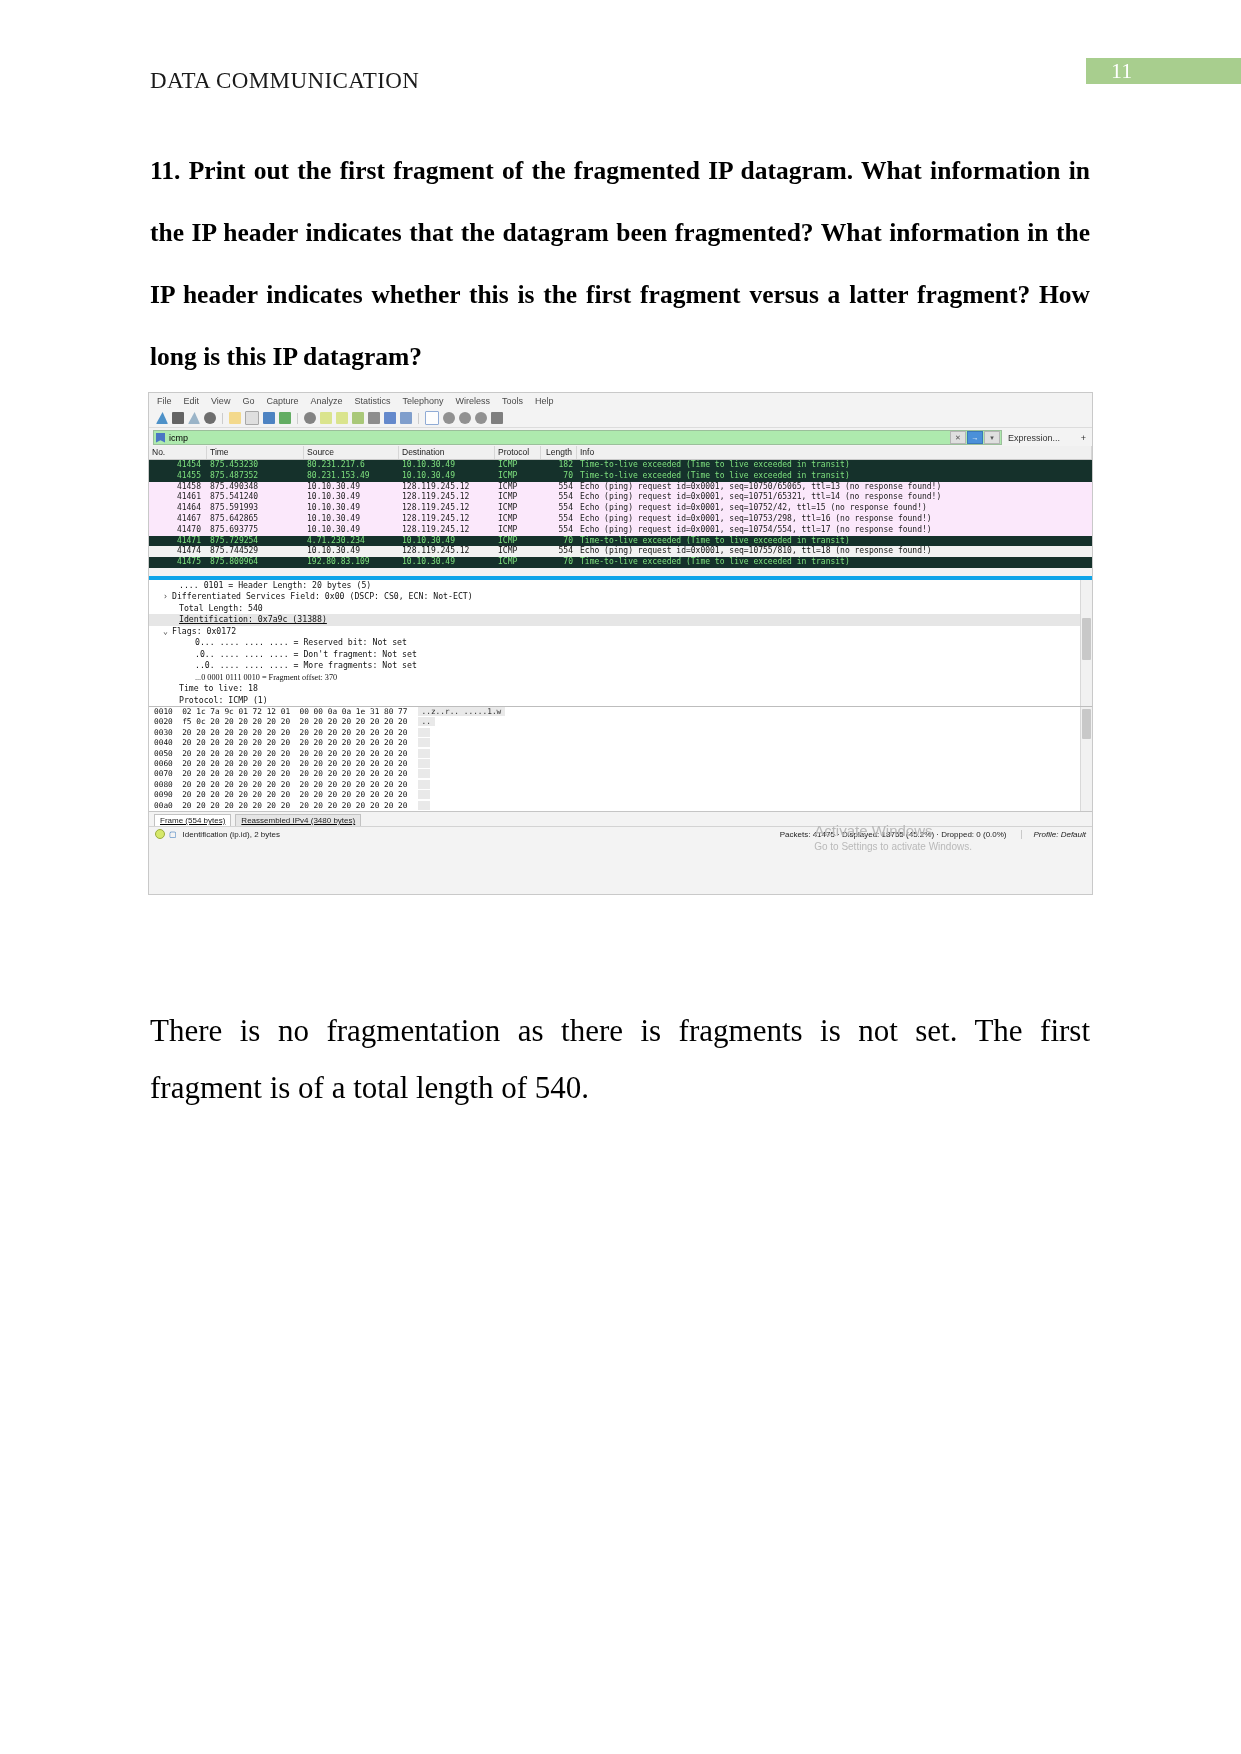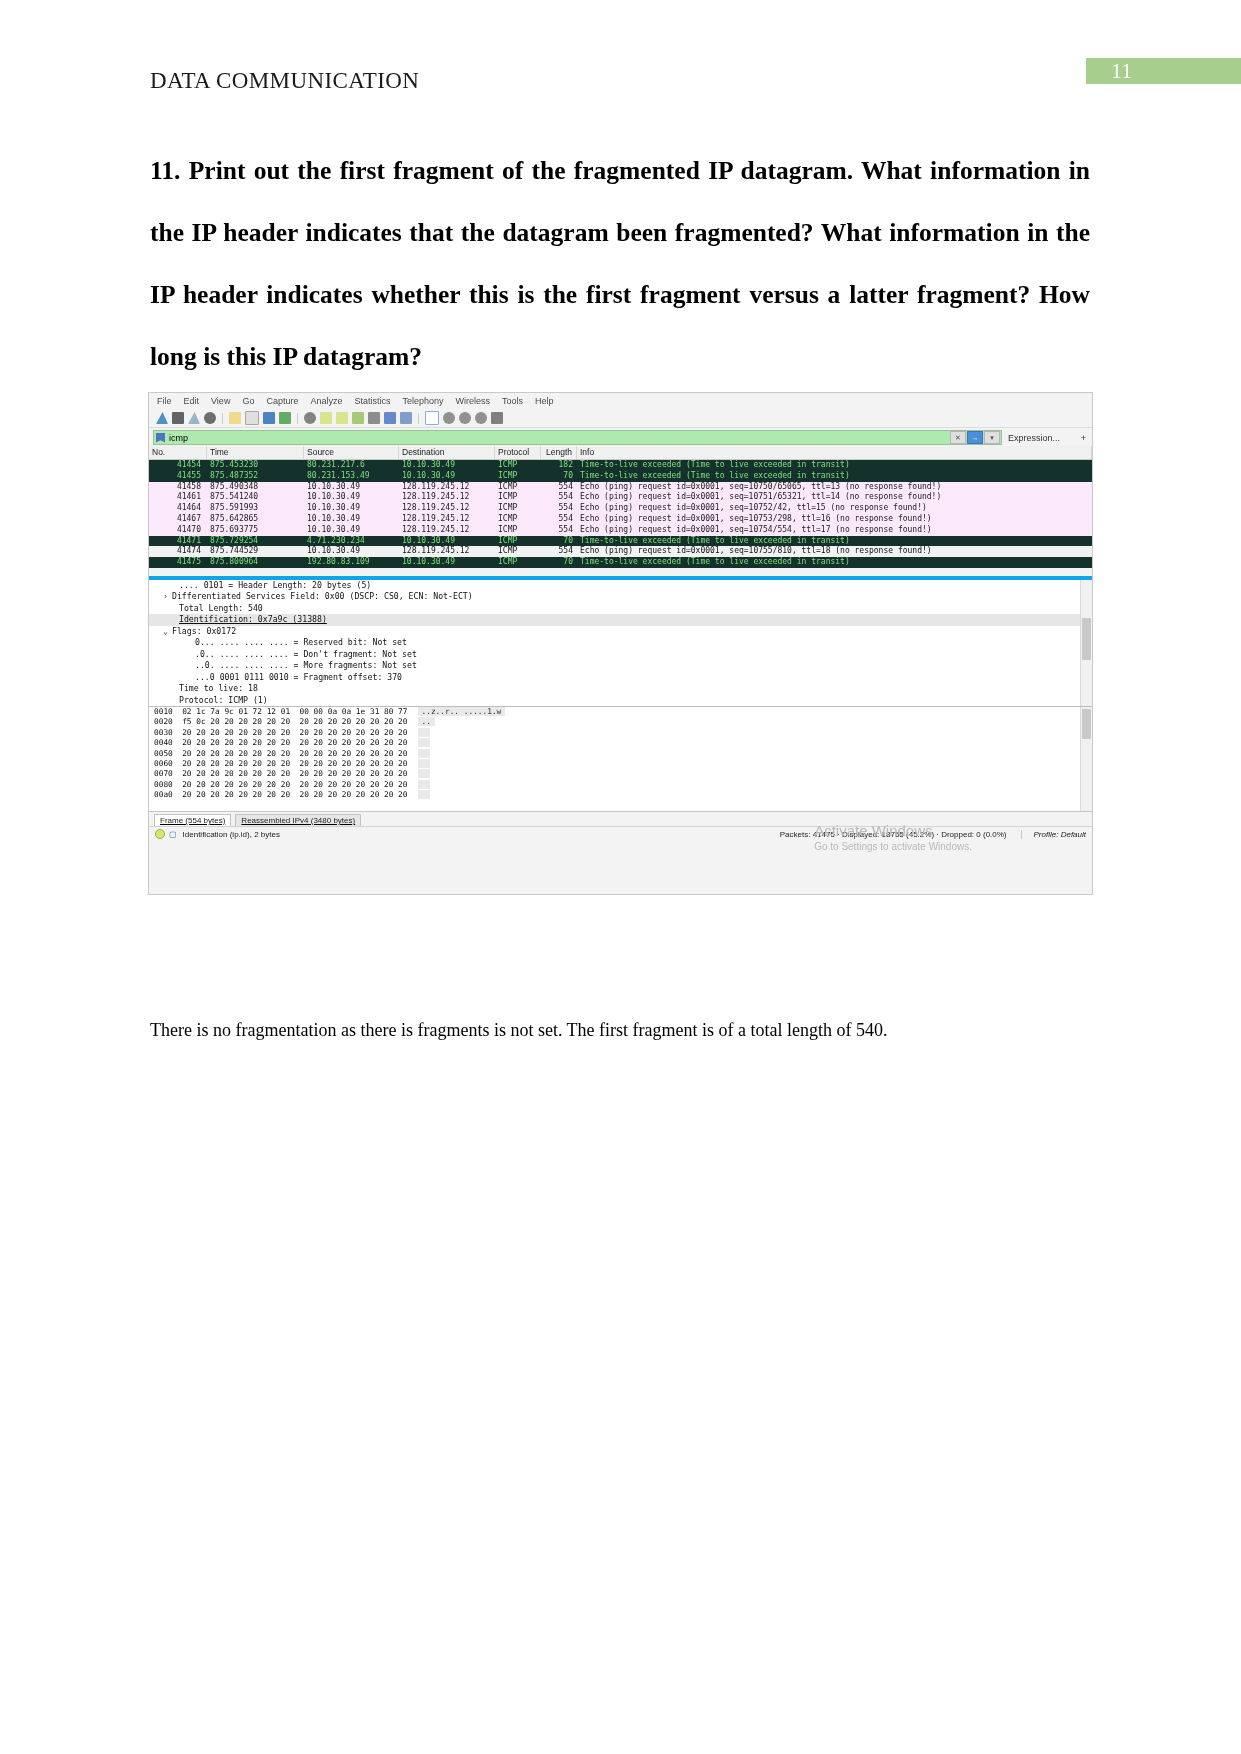--- a/index.html
+++ b/index.html
@@ -61,21 +61,21 @@
     text-align: justify;
     text-justify: inter-word;
     color: #000;
   }
   .answer {
     position: absolute;
     left: 150px;
     top: 1002px;
     width: 940px;
     font-family: "Liberation Serif", serif;
-    font-size: 18px;
+    font-size: 31px;
     line-height: 57px;
     text-align: justify;
     color: #000;
   }
 
   
   .ws {
     position: absolute;
     left: 148px;
     top: 392px;
@@ -501,39 +501,40 @@
     <div class="ws-detail">
       <div id="detail-tree">
           <div class="dt-row" style="padding-left: 30px;"><span>.... 0101 = Header Length: 20 bytes (5)</span></div>
           <div class="dt-row" style="padding-left: 14px;"><span class="twisty">›</span><span>Differentiated Services Field: 0x00 (DSCP: CS0, ECN: Not-ECT)</span></div>
           <div class="dt-row" style="padding-left: 30px;"><span>Total Length: 540</span></div>
           <div class="dt-row sel" style="padding-left: 30px; text-decoration: underline;"><span>Identification: 0x7a9c (31388)</span></div>
           <div class="dt-row" style="padding-left: 14px;"><span class="twisty">⌄</span><span>Flags: 0x0172</span></div>
           <div class="dt-row" style="padding-left: 46px;"><span>0... .... .... .... = Reserved bit: Not set</span></div>
           <div class="dt-row" style="padding-left: 46px;"><span>.0.. .... .... .... = Don't fragment: Not set</span></div>
           <div class="dt-row" style="padding-left: 46px;"><span>..0. .... .... .... = More fragments: Not set</span></div>
-          <div class="dt-row" style="padding-left: 46px;"><span>...0 0001 0111 0010 = Fragment offset: 370</span></div>
+          <div class="dt-row" style="padding-left: 46px; font-family: Liberation Serif, serif;"><span>...0 0001 0111 0010 = Fragment offset: 370</span></div>
           <div class="dt-row" style="padding-left: 30px;"><span>Time to live: 18</span></div>
           <div class="dt-row" style="padding-left: 30px;"><span>Protocol: ICMP (1)</span></div>
         </div>
       <div class="vscroll">
         <div class="vthumb" style="top:38px;height:42px;"></div>
       </div>
     </div>
 
     <div class="ws-hex">
       <div id="hex-dump">
           <div class="hx-row"><span class="hx-off">0010  </span><span>02 1c 7a 9c 01 72 12 01  00 00 0a 0a 1e 31 80 77</span><span class="hx-ascii">..z..r.. .....1.w</span></div>
           <div class="hx-row"><span class="hx-off">0020  </span><span>f5 0c 20 20 20 20 20 20  20 20 20 20 20 20 20 20</span><span class="hx-ascii">..</span></div>
           <div class="hx-row"><span class="hx-off">0030  </span><span>20 20 20 20 20 20 20 20  20 20 20 20 20 20 20 20</span><span class="hx-ascii"> </span></div>
           <div class="hx-row"><span class="hx-off">0040  </span><span>20 20 20 20 20 20 20 20  20 20 20 20 20 20 20 20</span><span class="hx-ascii"> </span></div>
           <div class="hx-row"><span class="hx-off">0050  </span><span>20 20 20 20 20 20 20 20  20 20 20 20 20 20 20 20</span><span class="hx-ascii"> </span></div>
           <div class="hx-row"><span class="hx-off">0060  </span><span>20 20 20 20 20 20 20 20  20 20 20 20 20 20 20 20</span><span class="hx-ascii"> </span></div>
           <div class="hx-row"><span class="hx-off">0070  </span><span>20 20 20 20 20 20 20 20  20 20 20 20 20 20 20 20</span><span class="hx-ascii"> </span></div>
           <div class="hx-row"><span class="hx-off">0080  </span><span>20 20 20 20 20 20 20 20  20 20 20 20 20 20 20 20</span><span class="hx-ascii"> </span></div>
+          <div class="hx-row"><span class="hx-off">0090  </span><span>20 20 20 20 20 20 20 20  20 20 20 20 20 20 20 20</span><span class="hx-ascii"> </span></div>
           <div class="hx-row"><span class="hx-off">00a0  </span><span>20 20 20 20 20 20 20 20  20 20 20 20 20 20 20 20</span><span class="hx-ascii"> </span></div>
         </div>
       <div class="vscroll">
         <div class="vthumb" style="top:2px;height:30px;"></div>
       </div>
     </div>
 
     <div class="watermark">
       <div class="wm1">Activate Windows</div>
       <div class="wm2">Go to Settings to activate Windows.</div>

